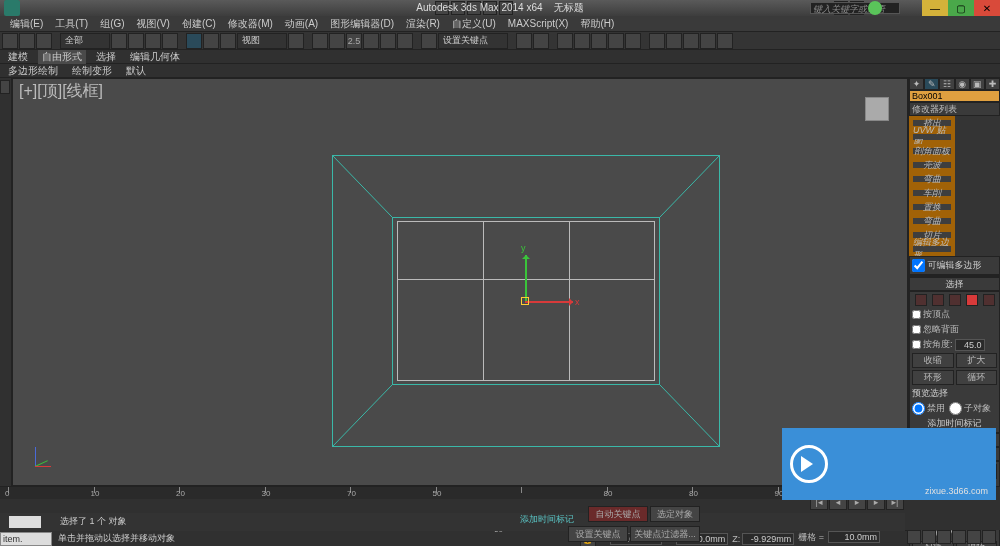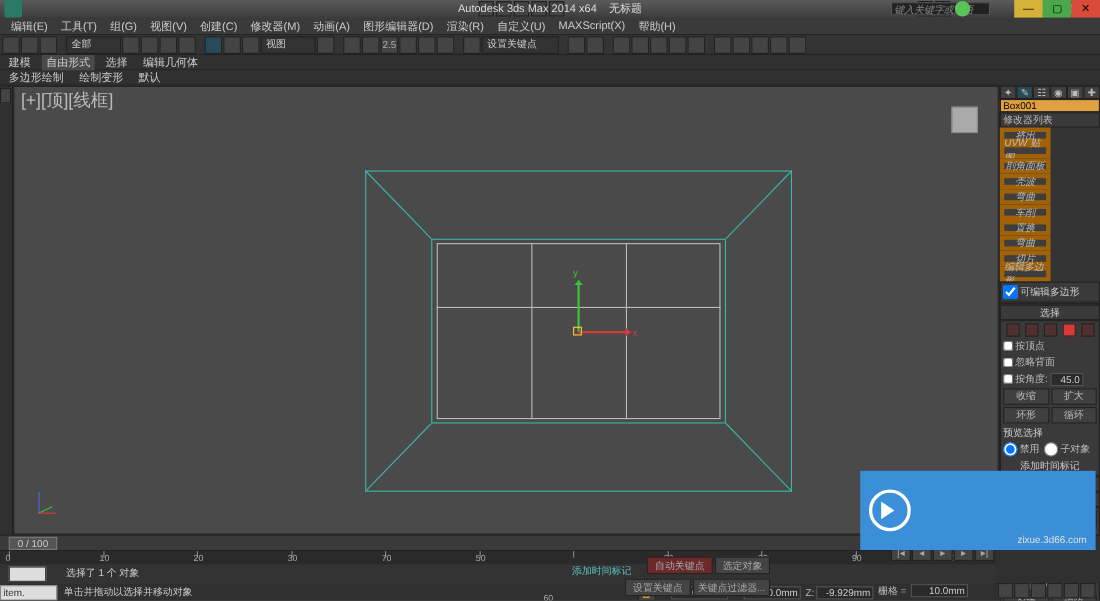--- a/index.html
+++ b/index.html
@@ -391,23 +391,20 @@
         <div class="wide-btn" style="flex:1">创建</div>
         <div class="wide-btn" style="flex:1">塌陷</div>
       </div>
 
     </div>
     <div class="filler"></div>
   </div>
 </div>
 
 <div class="timeline-wrap">
-  <div class="slider-track">
-    <div class="slider-handle">0 / 100</div>
-  </div>
   <div class="ticks" id="ticks">
       <div class="tick" style="left: 8px;"></div>
       <div class="tlabel" style="left: 5px;">0</div>
       <div class="tick" style="left: 93.5px;"></div>
       <div class="tlabel" style="left: 90.5px;">10</div>
       <div class="tick" style="left: 179px;"></div>
       <div class="tlabel" style="left: 176px;">20</div>
       <div class="tick" style="left: 264.5px;"></div>
       <div class="tlabel" style="left: 261.5px;">30</div>
       <div class="tick" style="left: 350px;"></div>

